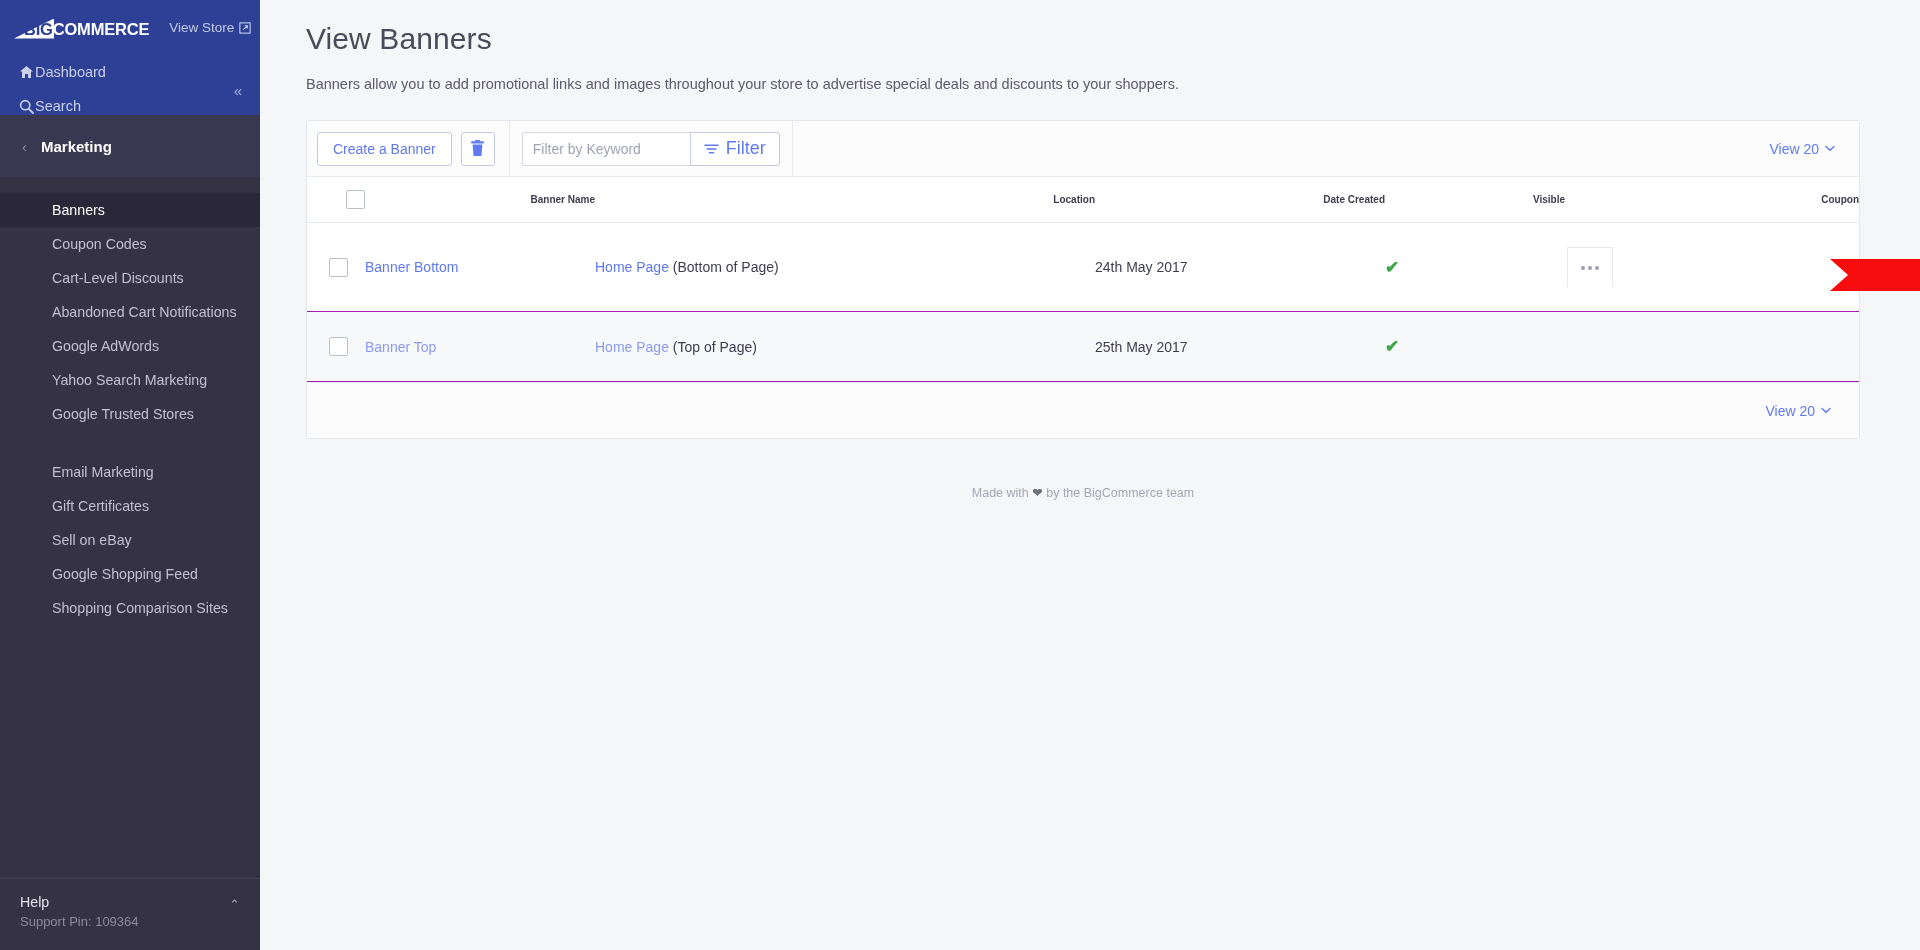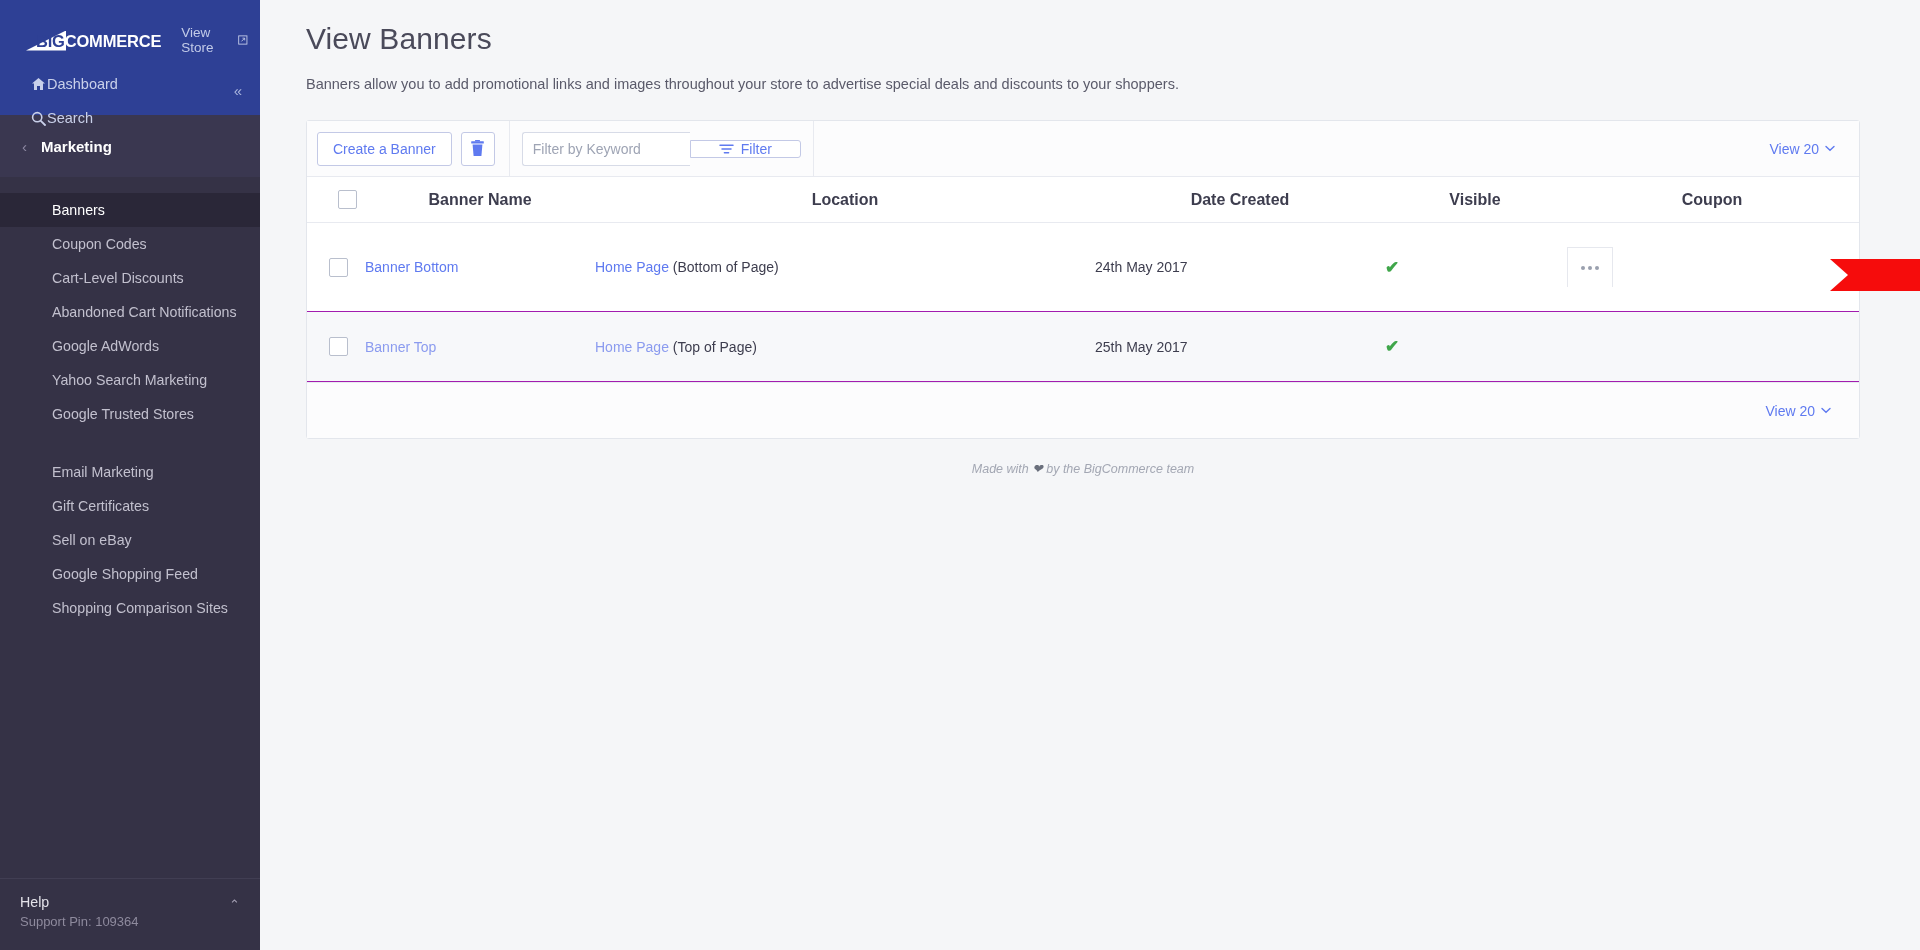--- a/index.html
+++ b/index.html
@@ -15,21 +15,21 @@
   .sidebar {
     width: 260px; height: 950px;
     background: #353246;
     display: flex; flex-direction: column;
     flex: 0 0 260px;
     position: relative;
   }
   .sb-top {
     background: #2e4095;
     height: 115px;
-    padding: 12px;
+    padding: 0;
     position: relative;
   }
   .brand-row {
     display: flex; align-items: center;
     height: 55px; padding-left: 14px; gap: 14px;
   }
   .logo { display: flex; align-items: flex-end; gap: 0; height: 22px; }
   .logo-mark {
     width: 40px; height: 20px;
     background: #ffffff;
@@ -133,39 +133,39 @@
   .filter-input {
     height: 34px; width: 168px;
     border: 1px solid #d7dbe7; border-right: none;
     border-radius: 3px 0 0 3px;
     padding: 0 10px; font-size: 14px; color: #4a4a5a;
     outline: none; background: #fff;
     font-family: "Liberation Sans", sans-serif;
   }
   .filter-input::placeholder { color: #9ea4b4; }
   .filter-btn {
-    height: 18px; border: 1px solid #c3c9e6;
+    height: 34px; border: 1px solid #c3c9e6;
     border-radius: 0 3px 3px 0; background: #fff;
-    color: #5f7af0; font-size: 14px;
-    padding: 0 28px; cursor: pointer;
+    color: #5f7af0; font-size: 18px;
+    padding: 0 13px; cursor: pointer;
     display: flex; align-items: center; gap: 7px;
   }
   .tb-divider2 {
     width: 1px; height: 56px; background: #e8eaf0; margin-left: 12px;
   }
   .view-link {
     margin-left: auto; color: #5f7af0; font-size: 14px;
     cursor: pointer; display: flex; align-items: center; gap: 6px;
     padding-right: 14px;
   }
   .chev-d { font-size: 10px; }
 
   table { width: 100%; border-collapse: collapse; table-layout: fixed; }
   thead th {
-    text-align: center; font-size: 16px; color: #3d3d4e;
+    text-align: right; font-size: 10px; color: #3d3d4e;
     font-weight: 700; padding: 13px 0; background: #fff;
     border-bottom: 1px solid #e8eaf0;
   }
   .c-check { width: 58px; padding-left: 22px !important; }
   .c-name  { width: 230px; }
   .c-loc   { width: 500px; }
   .c-date  { width: 290px; }
   .c-vis   { width: 180px; }
   .c-act   { width: auto; }
   tbody td {
@@ -190,22 +190,21 @@
     margin-left: 2px;
   }
   .dot { width: 4px; height: 4px; border-radius: 50%; background: #9aa0ae; }
   .panel-foot {
     height: 56px; display: flex; align-items: center;
     justify-content: flex-end; padding-right: 14px;
     background: #fcfcfd; border-top: 1px solid #e8eaf0;
   }
   .made {
     text-align: center; color: #a3a7b3; font-size: 12.5px;
-    margin-top: 22px;
-    font-style: italic;
+    margin-top: 46px;
   }
   .made .heart { color: #6a6f7c; }
 
   
   .action-menu {
     position: absolute;
     left: 1438px; top: 213px;
     width: 142px; height: 63px;
     background: #ffffff;
     border: 1px solid #e6e8ee;

